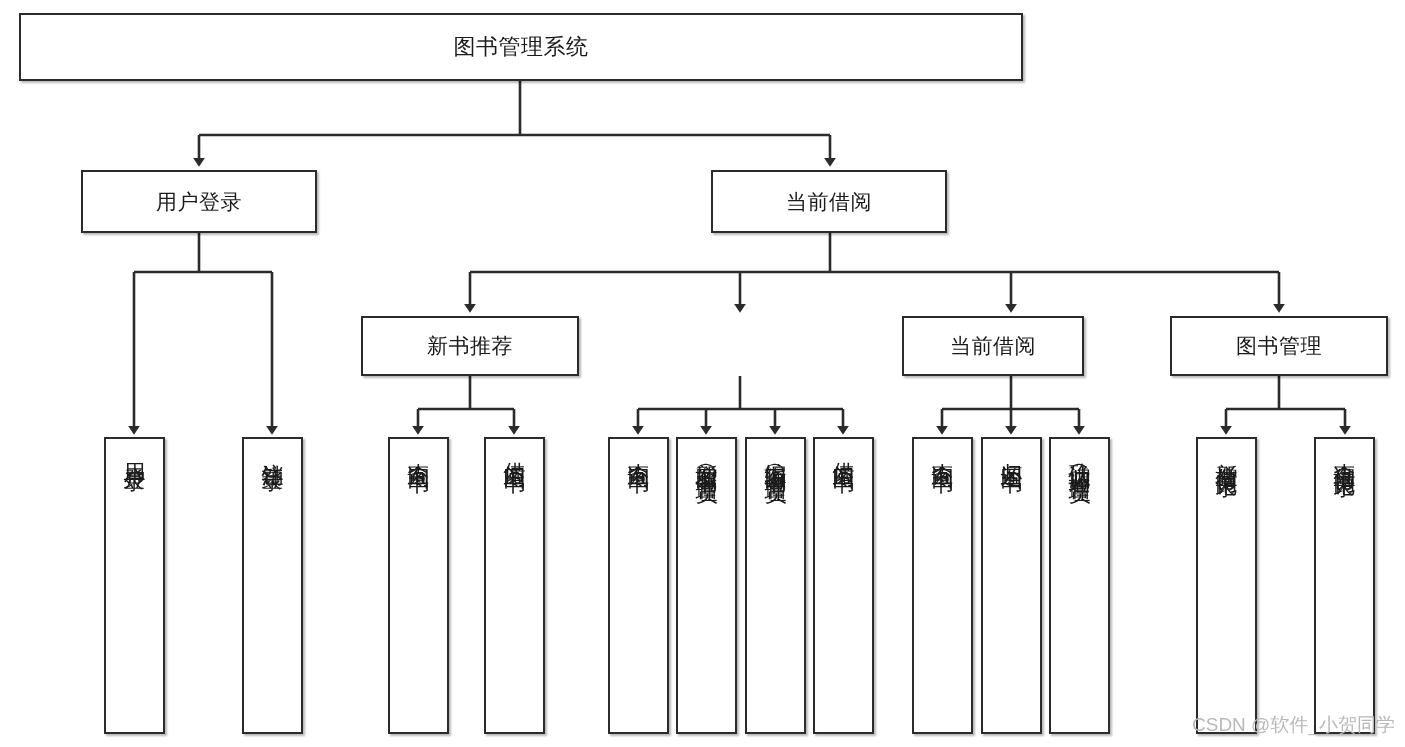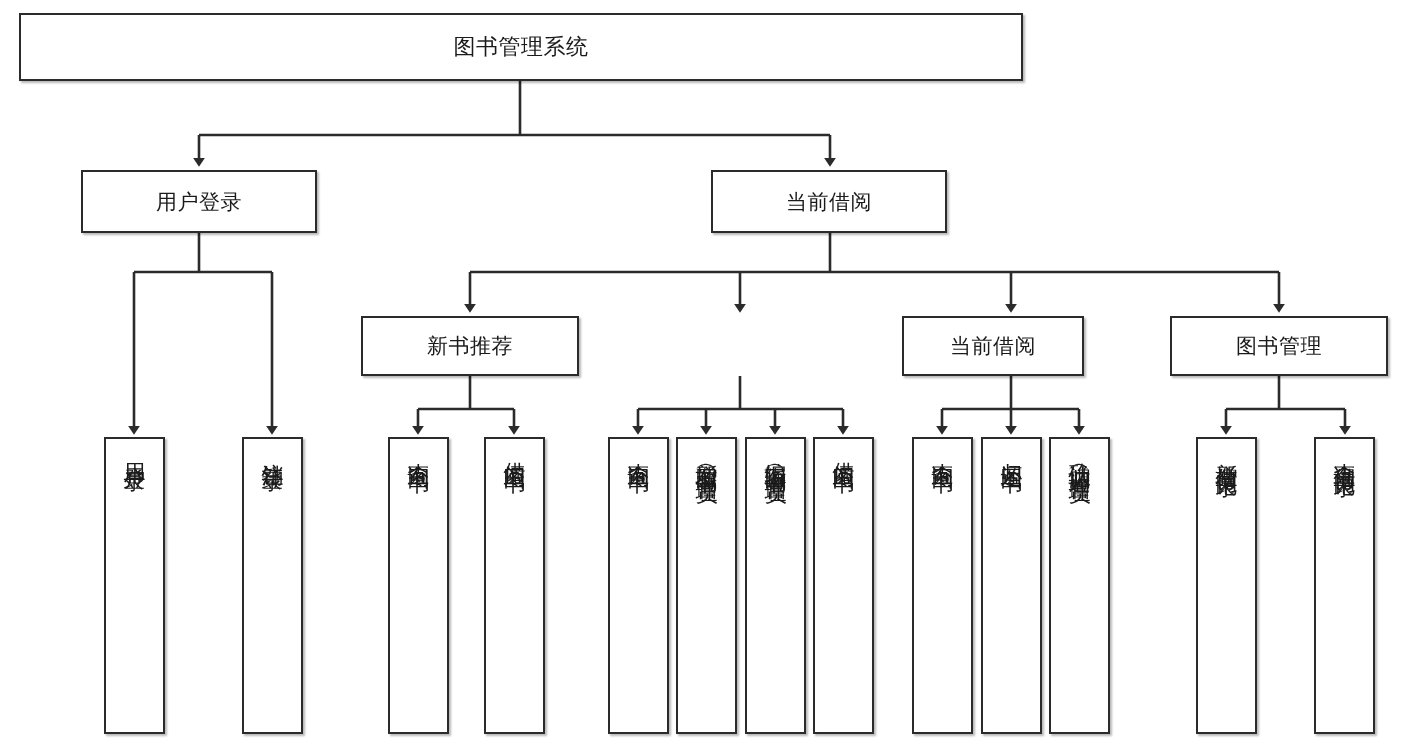--- a/index.html
+++ b/index.html
@@ -181,14 +181,15 @@
     <span class="label">确认归还（管理员）</span>
   </div>
 
   <div class="node v" style="left:1196px; top:437px; width:61px; height:297px;">
     <span class="label">新增借阅记录</span>
   </div>
   <div class="node v" style="left:1314px; top:437px; width:61px; height:297px;">
     <span class="label">查询借阅记录</span>
   </div>
 
+  <div class="watermark" style="left:1192px; top:712px;">CSDN @软件_小贺同学</div>
 
 </div>
 
 </body></html>

